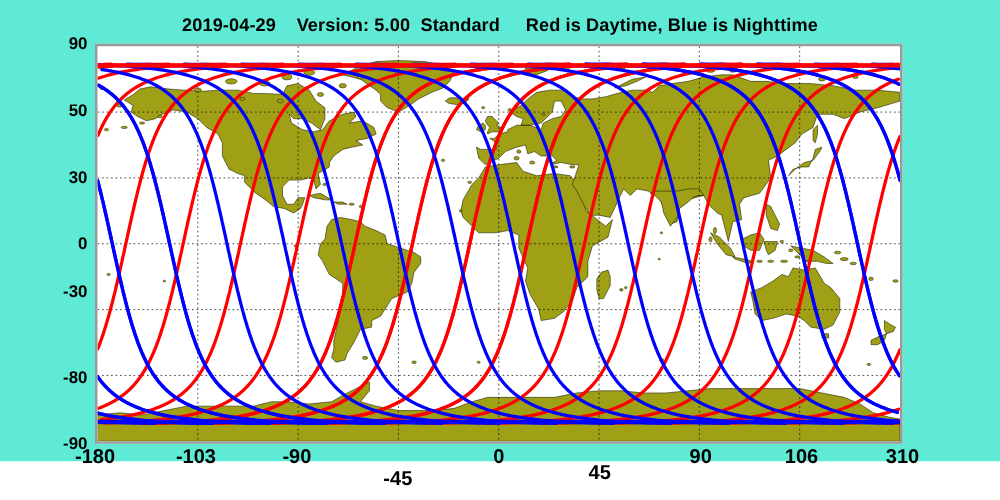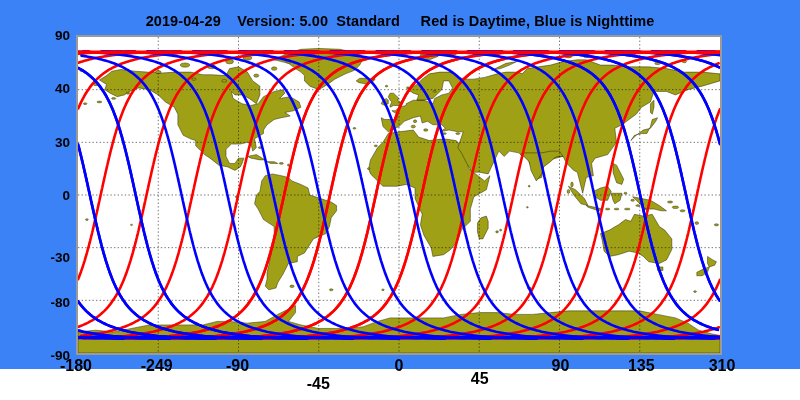--- a/index.html
+++ b/index.html
@@ -1,18 +1,18 @@
 <!DOCTYPE html>
 <html><head>
 <meta charset="utf-8">
 <style>
   html,body{margin:0;padding:0;background:#fff;}
   body{width:800px;height:400px;overflow:hidden;
        font-family:"Liberation Sans","DejaVu Sans",sans-serif;}
-  #root{position:relative;width:800px;height:369px;background:#3b82f6;}
+  #root{position:relative;width:800px;height:369px;background:#5eead4;}
 
   #title{position:absolute;left:0;top:13px;width:800px;text-align:center;
          font-size:14.5px;font-weight:bold;color:#000;letter-spacing:.1px;
          white-space:pre;}
 
   
   #plot{position:absolute;left:76px;top:35px;width:646px;height:320px;
         background:#ffffff;border:2px solid #9a9a9a;box-sizing:border-box;}
   #clip{position:absolute;inset:0;overflow:hidden;}
   #clip svg{display:block;width:100%;height:100%;}
@@ -200,31 +200,31 @@
             <rect x="-180" y="-82.3" width="360" height="2" fill="#FF0000"></rect>
             <rect x="-180" y="80.2" width="360" height="2" fill="#0000FF"></rect>
           </g>
       </svg>
     </div>
   </div>
 
   <div id="yticks">
       <div class="ytick" style="top: 355px;">-90</div>
       <div class="ytick" style="top: 301.667px;">-80</div>
-      <div class="ytick" style="top: 257px;">-30</div>
+      <div class="ytick" style="top: 233px;">-30</div>
       <div class="ytick" style="top: 195px;">0</div>
       <div class="ytick" style="top: 141.667px; text-align: right;">30</div>
-      <div class="ytick" style="top: 88.3333px;">40</div>
+      <div class="ytick" style="top: 88.3333px;">50</div>
       <div class="ytick" style="top: 35px;">90</div>
     </div>
   <div id="xticks">
       <div class="xtick" style="left: 76px;">-180</div>
-      <div class="xtick" style="left: 156.75px;">-249</div>
+      <div class="xtick" style="left: 156.75px;">-103</div>
       <div class="xtick" style="left: 237.5px;">-90</div>
       <div class="xtick" style="left: 318.25px; margin-top: 18px;">-45</div>
       <div class="xtick" style="left: 399px;">0</div>
       <div class="xtick" style="left: 479.75px; margin-top: 13px;">45</div>
       <div class="xtick" style="left: 560.5px;">90</div>
-      <div class="xtick" style="left: 641.25px;">135</div>
+      <div class="xtick" style="left: 641.25px;">106</div>
       <div class="xtick" style="left: 722px;">310</div>
     </div>
 
 </div>
 
 </body></html>

